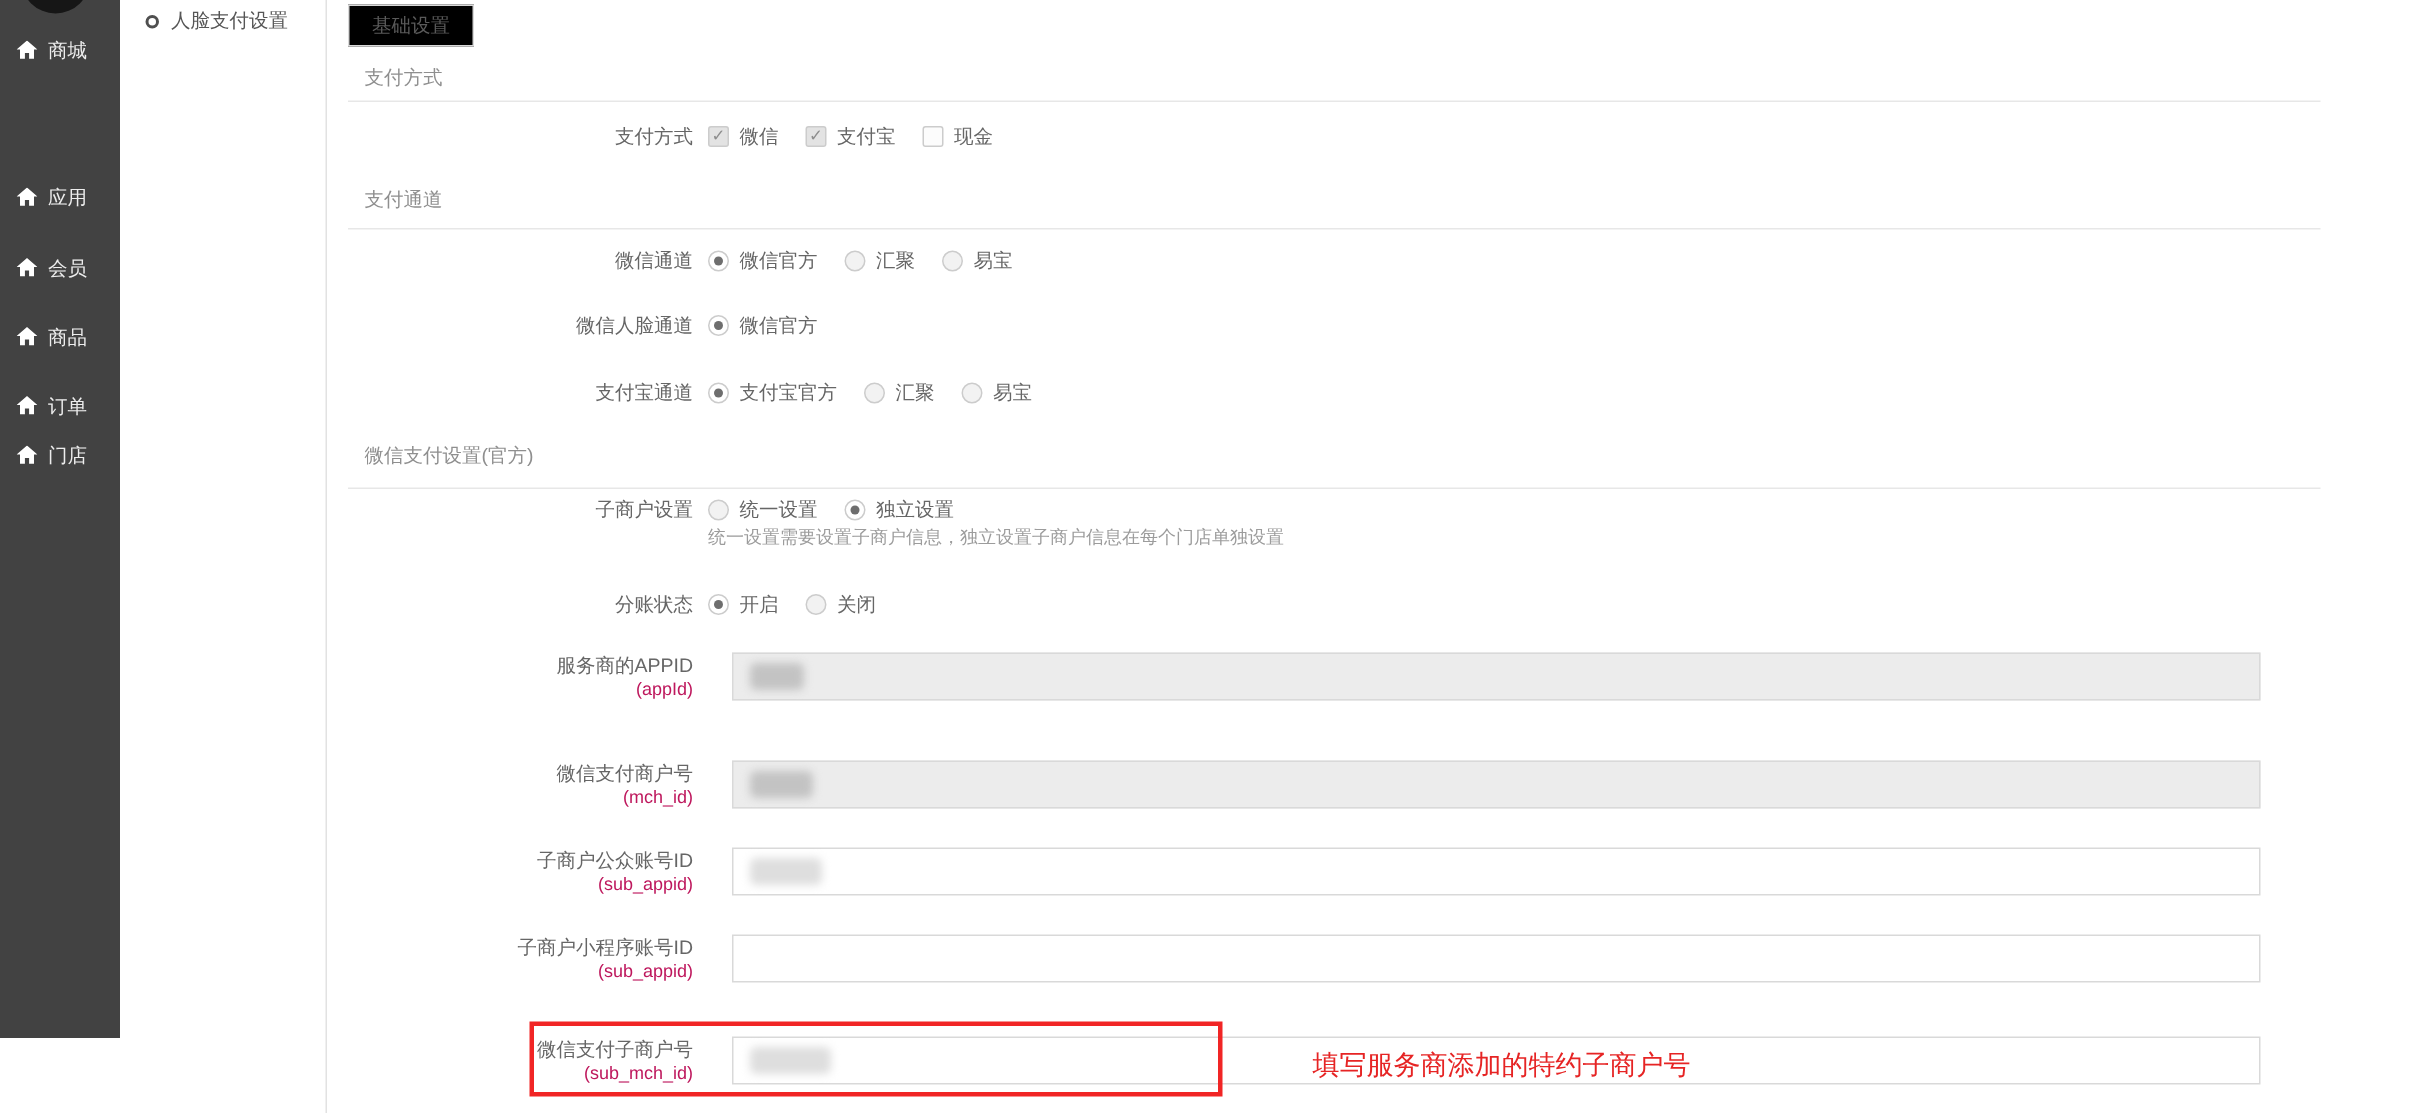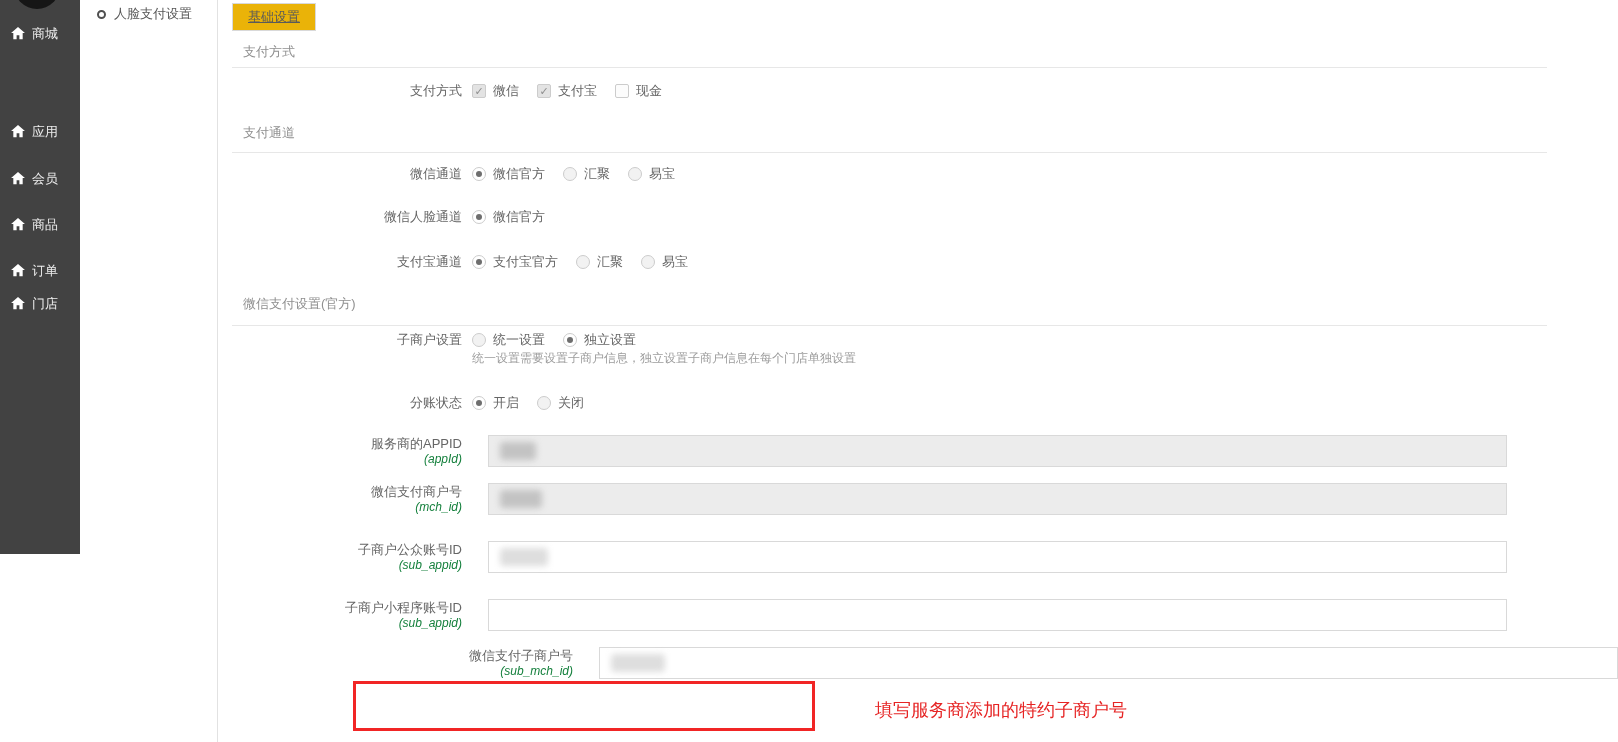--- a/index.html
+++ b/index.html
@@ -1,47 +1,47 @@
 <!DOCTYPE html>
 <html><head>
 <meta charset="utf-8">
 <style>
   * { margin:0; padding:0; box-sizing:border-box; }
   html,body { width:1618px; height:742px; overflow:hidden; background:#fff;
     font-family:"Liberation Sans","DejaVu Sans",sans-serif; }
   body { position:relative; display:flex; }
 
   
-  .sidebar { width:80px; height:554px; background:#424242; position:relative; flex:0 0 80px; }
+  .sidebar { width:80px; height:692px; background:#424242; position:relative; flex:0 0 80px; }
   .avatar { position:absolute; left:14px; top:-37px; width:46px; height:46px;
     border-radius:50%; background:#161616; }
   .nav { position:absolute; top:24px; left:0; width:80px; }
   .nav-item { display:flex; align-items:center; gap:7px; padding-left:11px;
     height:19px; cursor:pointer; }
   .nav-item .home-ic { width:14px; height:13px; flex:0 0 14px; }
   .nav-item span.lbl { color:#ededed; font-size:13px; white-space:nowrap; }
   .gap-big { margin-top:79px; } .gap-sm1 { margin-top:28px; }
   .gap-sm2 { margin-top:27px; } .gap-sm3 { margin-top:14px; }
 
   
   .submenu { width:138px; height:742px; background:#fff; border-right:1px solid #e2e2e2; flex:0 0 138px; }
   .sub-item { display:flex; align-items:center; gap:8px; padding:5px 0 0 17px; cursor:pointer; }
   .circle-ic { width:9px; height:9px; border:2px solid #4f4f4f; border-radius:50%; background:#fff; }
   .sub-item .lbl { font-size:13px; color:#565656; }
 
   
   .content { flex:1; padding-left:14px; }
-  .tab { display:inline-block; margin-top:3px; padding:5px 15px; background:#eab308;
-    border:1px solid #d9d9d9; color:#5a5a5a; font-size:13px; line-height:16px; cursor:pointer;text-decoration:underline; }
+  .tab { display:inline-block; margin-top:3px; padding:5px 15px; background:#000000;
+    border:1px solid #d9d9d9; color:#5a5a5a; font-size:13px; line-height:16px; cursor:pointer; }
   .sec-title { font-size:13px; line-height:16px; color:#8f8f8f; padding-left:11px; }
   .divider { width:1315px; border-bottom:1px solid #e7e7e7; height:0; }
   .mt13{margin-top:13px;} .mt7{margin-top:7px;} .mt24{margin-top:24px;} .mt11{margin-top:11px;}
   .mt23{margin-top:23px;} .mt25{margin-top:25px;} .mt13b{margin-top:13px;} .mt9{margin-top:4px;}
-  .mt47{margin-top:27px;} .mt22{margin-top:22px;} .mt28{margin-top:16px;} .mt26{margin-top:26px;}
-  .mt32{margin-top:16px;justify-content:flex-end;}
+  .mt47{margin-top:27px;} .mt22{margin-top:22px;} .mt28{margin-top:40px;} .mt26{margin-top:26px;}
+  .mt32{margin-top:36px;}
 
   .frow { display:flex; align-items:flex-start; }
   .flabel { width:230px; text-align:right; font-size:13px; color:#666; line-height:20px; flex:0 0 230px; }
   .fctl { margin-left:10px; display:flex; align-items:center; gap:18px; line-height:20px; }
 
   
   .opt { display:flex; align-items:center; gap:7px; cursor:pointer; }
   .opt .txt { font-size:13px; color:#666; }
   .cb { width:14px; height:14px; border:1px solid #ccc; border-radius:2px; background:#fcfcfc;
     display:flex; align-items:center; justify-content:center; font-size:11px; color:transparent; }
@@ -52,21 +52,21 @@
     display:flex; align-items:center; justify-content:center; }
   .rd .dot { width:6px; height:6px; border-radius:50%; background:transparent; }
   .rd.on { background:#fff; } .rd.on .dot { background:#6e6e6e; }
 
   .hint { margin-left:240px; margin-top:0; font-size:12px; color:#9c9c9c; line-height:16px; }
 
   
   .irow { display:flex; align-items:center; }
   .ilabel { width:230px; flex:0 0 230px; text-align:right; }
   .ilabel .l1 { font-size:13px; color:#666; line-height:17px; }
-  .ilabel .l2 { font-size:12px; color:#15803d; line-height:15px;font-style:italic; }
+  .ilabel .l2 { font-size:12px; color:#be185d; line-height:15px; }
   .iwrap { position:relative; margin-left:26px; }
   .iwrap input { width:1019px; height:32px; border:1px solid #d9d9d9; background:#fff;
     font-size:13px; color:#666; padding:0 10px; outline:none; }
   .iwrap input:disabled { background:#ececec; }
   .smudge { position:absolute; left:12px; top:7px; height:18px; border-radius:4px;
     filter:blur(3px); pointer-events:none; }
   .smudge.dark { background:#c3c3c3; } .smudge.lite { background:#dedede; }
 
   
   .red-box { position:absolute; left:353px; top:681px; width:462px; height:50px;

